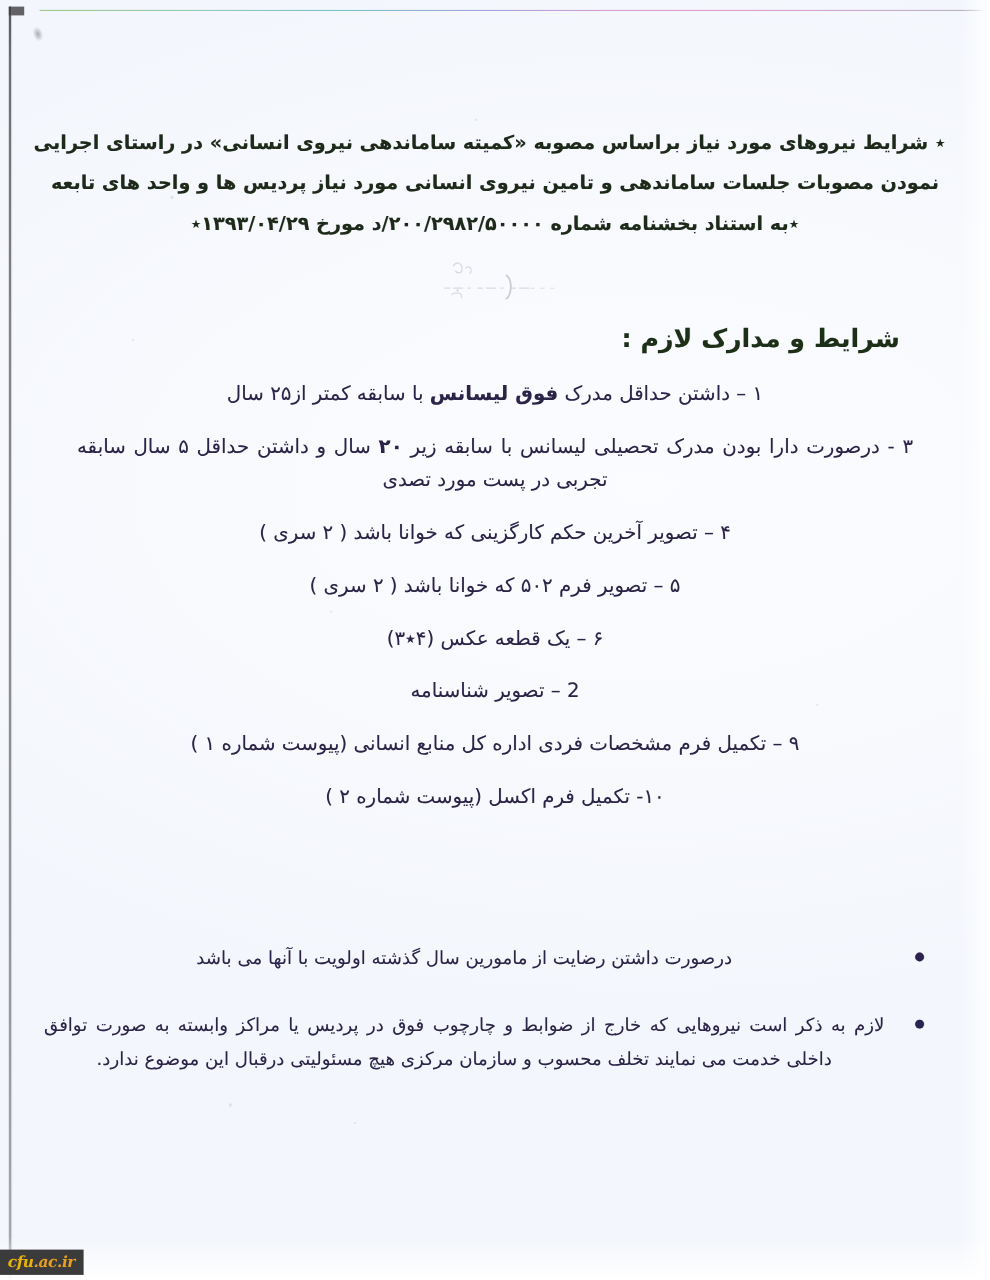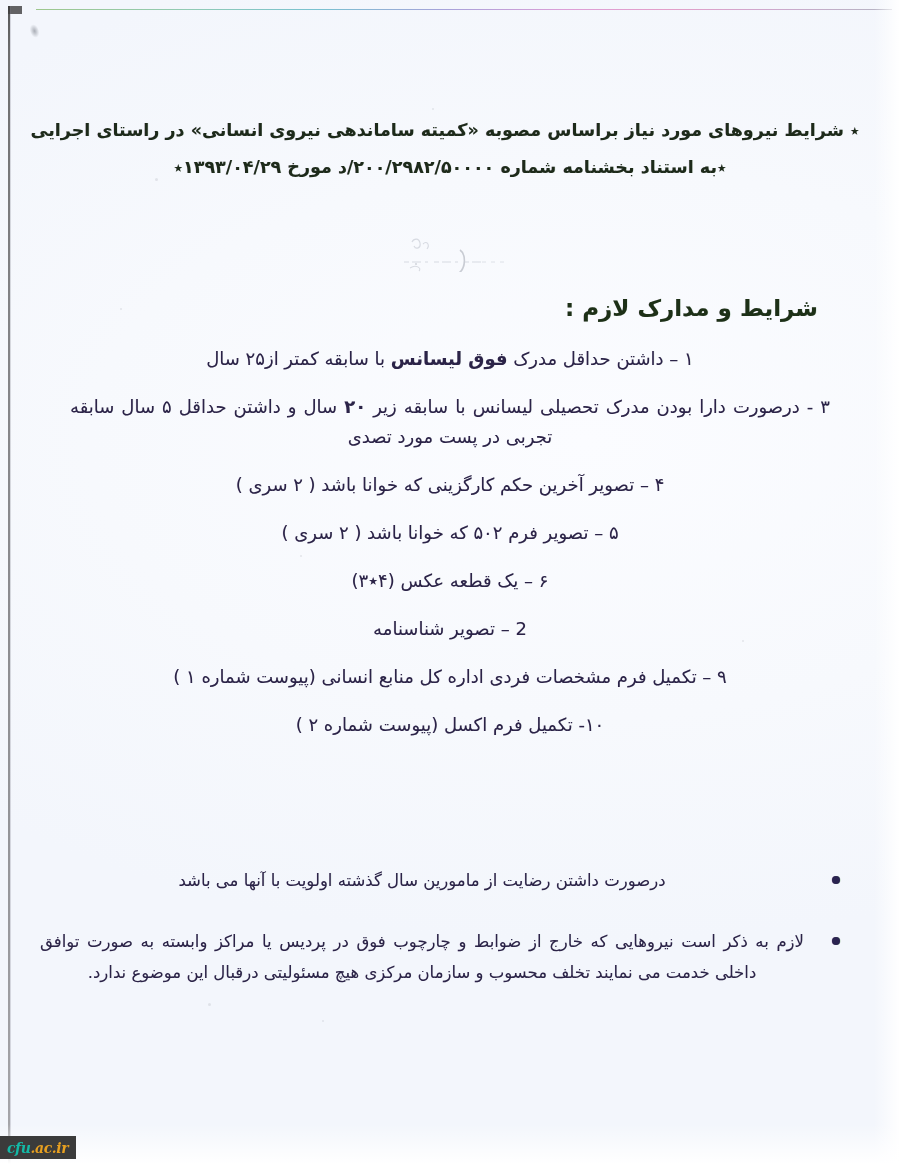--- a/index.html
+++ b/index.html
@@ -186,41 +186,41 @@
     content: "";
     position: absolute;
     right: 0;
     top: 11px;
     width: 8px;
     height: 8px;
     border-radius: 50%;
     background: #2a2350;
     box-shadow: 0.4px 0 0 rgba(60,140,60,.5), -0.4px 0 0 rgba(150,60,150,.4);
   }
-  .bullet-item.single { text-align-last: center; margin-top: 10px; }
+  .bullet-item.single { text-align-last: center; }
 
   
   .watermark {
     position: absolute;
     left: 0;
     top: 1136px;
     height: 23px;
     padding: 0 8px 0 7px;
     display: flex;
     align-items: center;
     background: #3b3b3b;
     direction: ltr;
     font-family: "DejaVu Serif", "Liberation Serif", serif;
     font-style: italic;
     font-weight: bold;
     font-size: 14px;
     letter-spacing: -0.4px;
     line-height: 1;
   }
-  .wm-main { color: #14b8a6; }
+  .wm-main { color: #eab308; }
   .wm-tld  { color: #e8a020; text-align: right; }
 </style>
 </head>
 <body>
 
 <div class="page">
 
   <div class="scan-top-corner"></div>
   <div class="scan-left-edge"></div>
   <div class="scan-left-edge2"></div>
@@ -240,20 +240,21 @@
     <path d="M74 22 C80 26, 80 40, 73 45" stroke="#6f7584" stroke-width="1.6" fill="none"></path>
     <path d="M26 14 C28 10, 33 10, 34 15 C35 20, 30 22, 28 18" stroke="#9aa0ae" stroke-width="1.2" fill="none"></path>
     <path d="M37 16 C41 12, 44 17, 41 21" stroke="#9aa0ae" stroke-width="1.1" fill="none"></path>
     <path d="M24 40 C30 36, 36 40, 33 43" stroke="#9aa0ae" stroke-width="1.1" fill="none"></path>
     <path d="M96 34 H118" stroke="#a9b0bd" stroke-width="1" fill="none" stroke-dasharray="4 5"></path>
     <circle cx="30" cy="36" r="1.1" fill="#8d94a2"></circle>
   </svg>
 
   <div class="title-block">
     <span class="title-line title-line-1">٭ شرایط نیروهای مورد نیاز براساس مصوبه «کمیته ساماندهی نیروی انسانی» در راستای اجرایی</span>
+    <span class="title-line title-line-2">نمودن مصوبات جلسات ساماندهی و تامین نیروی انسانی مورد نیاز پردیس ها و واحد های تابعه</span>
     <span class="title-line title-line-3">٭به استناد بخشنامه شماره ۲۰۰/۲۹۸۲/۵۰۰۰۰/د مورخ ۱۳۹۳/۰۴/۲۹٭</span>
   </div>
 
   <div class="section-heading">شرایط و مدارک لازم :</div>
 
   <ol class="numbered-list">
     <li class="num-item">
       <span>۱ – داشتن حداقل مدرک </span><b>فوق لیسانس</b><span> با سابقه کمتر از۲۵ سال</span>
     </li>
     <li class="num-item wide">

